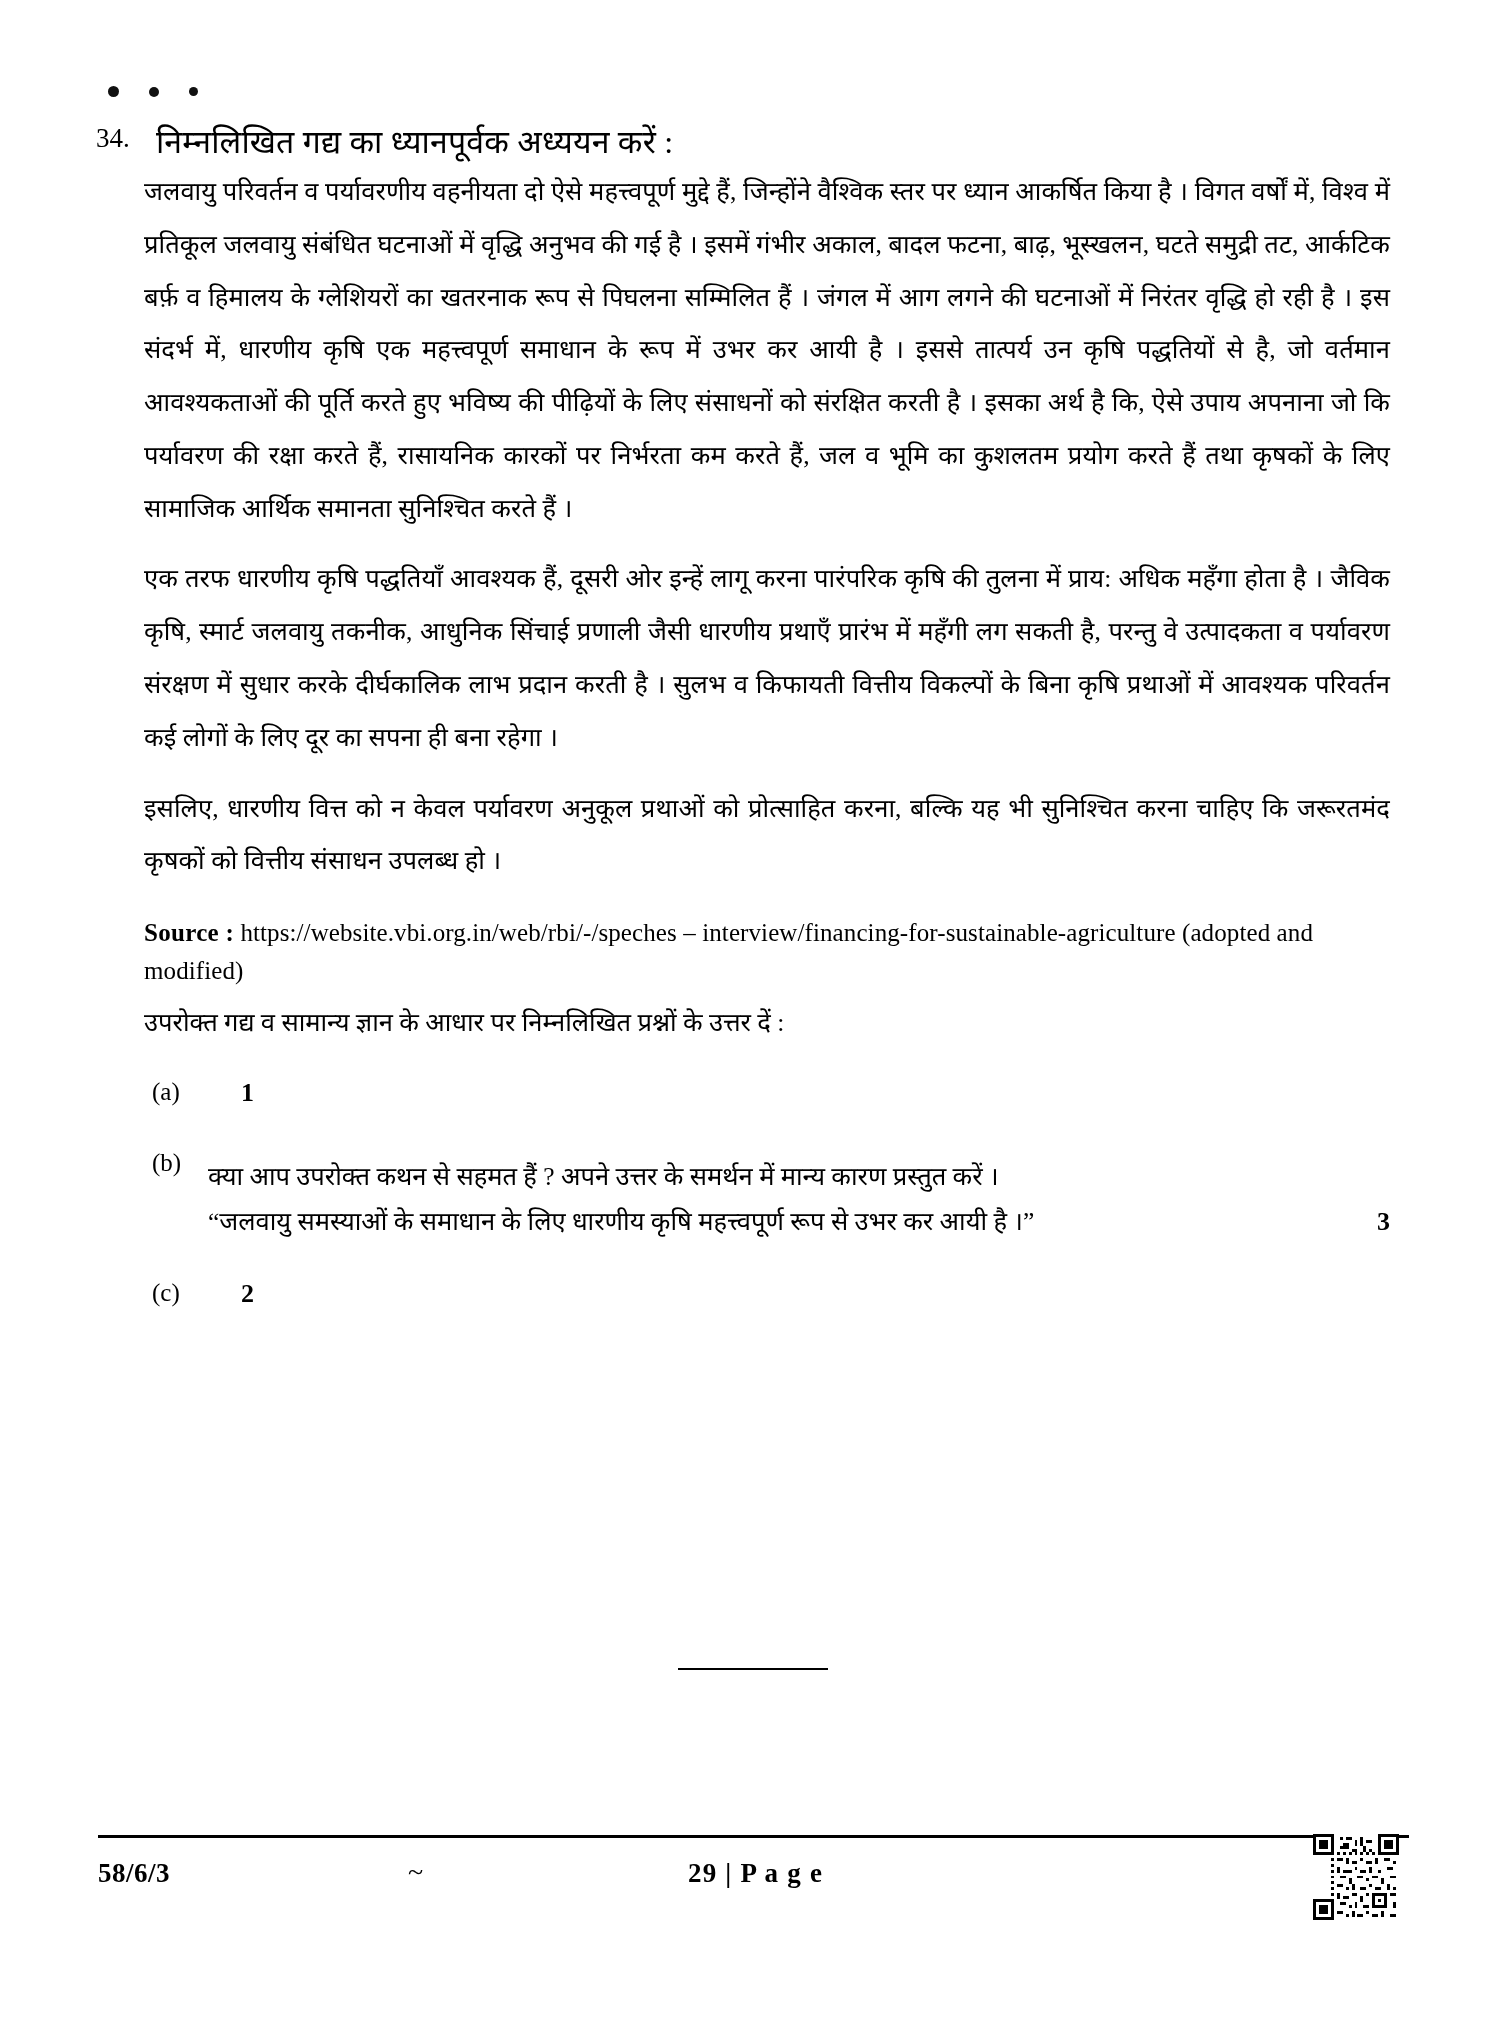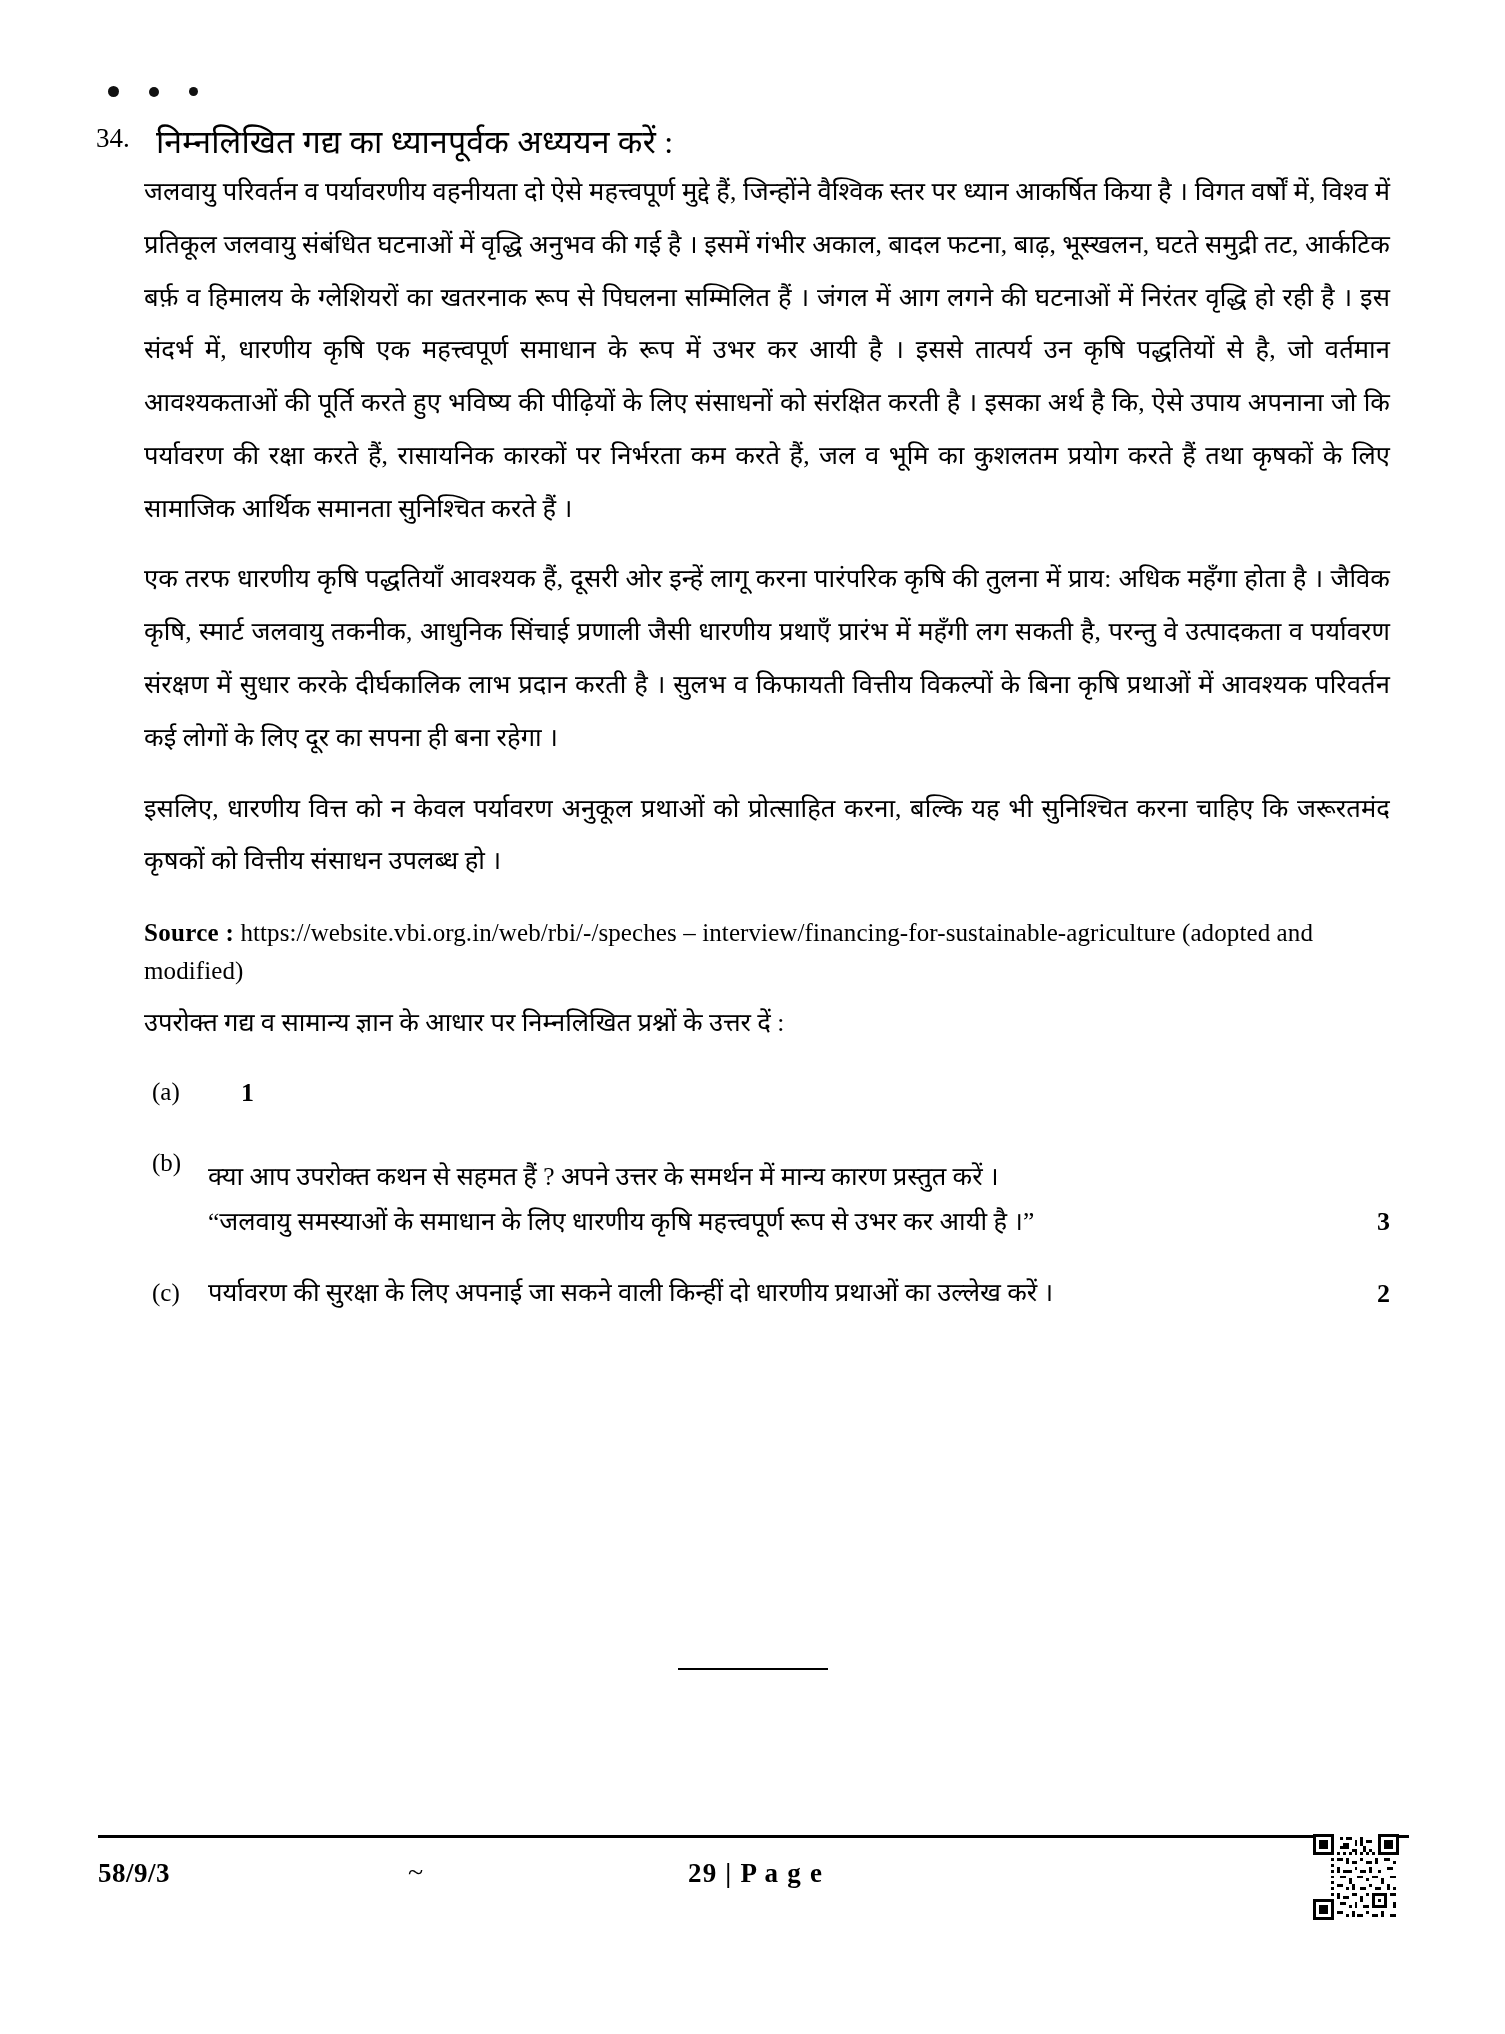--- a/index.html
+++ b/index.html
@@ -238,35 +238,32 @@
           <span class="subq-label">(b)</span>
           <span class="subq-body">
             <span class="subq-line second">क्या आप उपरोक्त कथन से सहमत हैं ? अपने उत्तर के समर्थन में मान्य कारण प्रस्तुत करें ।</span>
             <span class="subq-line">“जलवायु समस्याओं के समाधान के लिए धारणीय कृषि महत्त्वपूर्ण रूप से उभर कर आयी है ।”</span>
           </span>
           <span class="subq-marks">3</span>
         </div>
 
         <div class="subq">
           <span class="subq-label">(c)</span>
-          <span class="subq-body">
-            <span class="subq-line">पर्यावरण की सुरक्षा के लिए अपनाई जा सकने वाली किन्हीं दो धारणीय प्रथाओं का उल्लेख करें ।</span>
-          </span>
           <span class="subq-marks top">2</span>
         </div>
 
       </div>
     </div>
   </div>
 
   <div class="sep-rule"></div>
 
   <div class="footer-rule"></div>
   <div class="footer">
-    <span class="footer-code">58/9/3</span>
+    <span class="footer-code">58/6/3</span>
     <span class="footer-tilde">~</span>
     <span class="footer-page">29 | P a g e</span>
     <span class="qr">
       <svg width="86" height="86" viewBox="0 0 29 29" shape-rendering="crispEdges" aria-hidden="true">
         <rect width="29" height="29" fill="#fff"></rect>
         <g fill="#000">
 
           <rect x="0" y="0" width="7" height="1"></rect>
             <rect x="0" y="6" width="7" height="1"></rect>
           <rect x="0" y="0" width="1" height="7"></rect>

